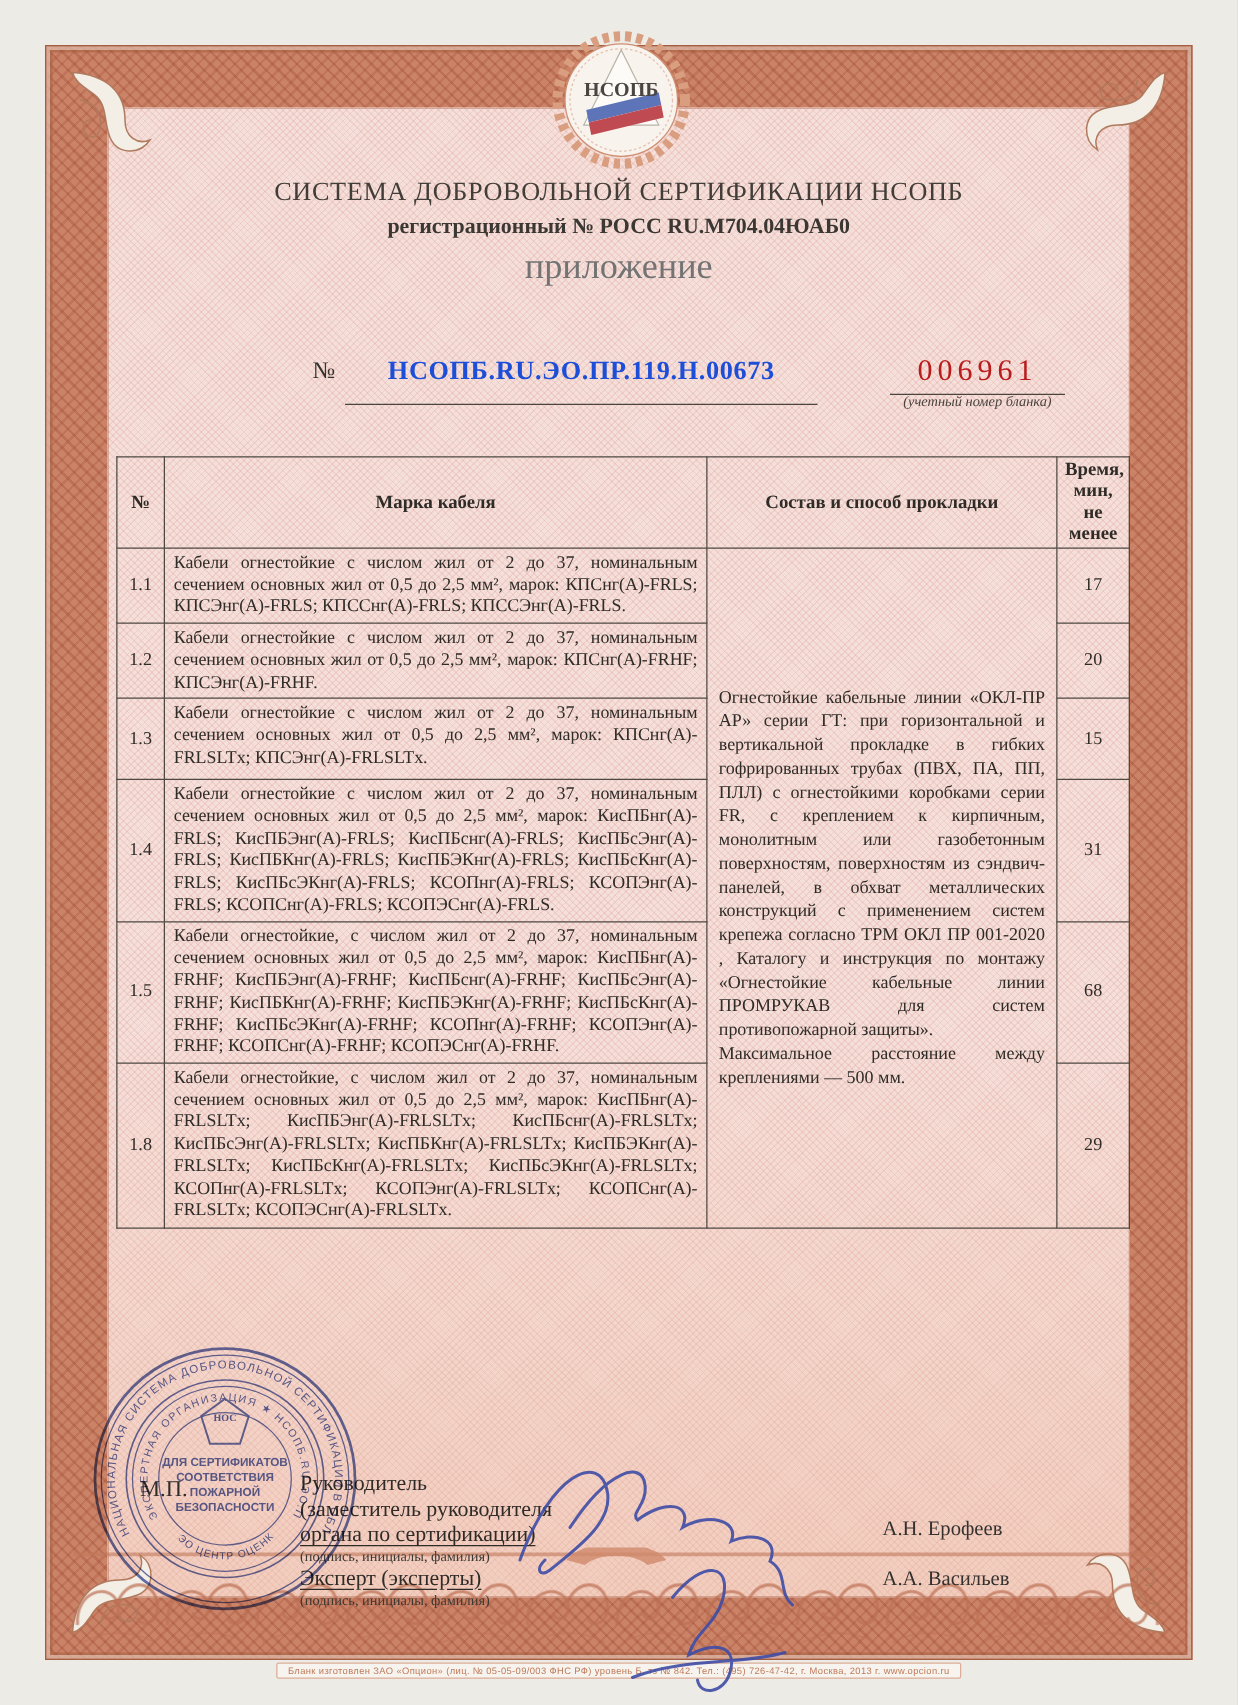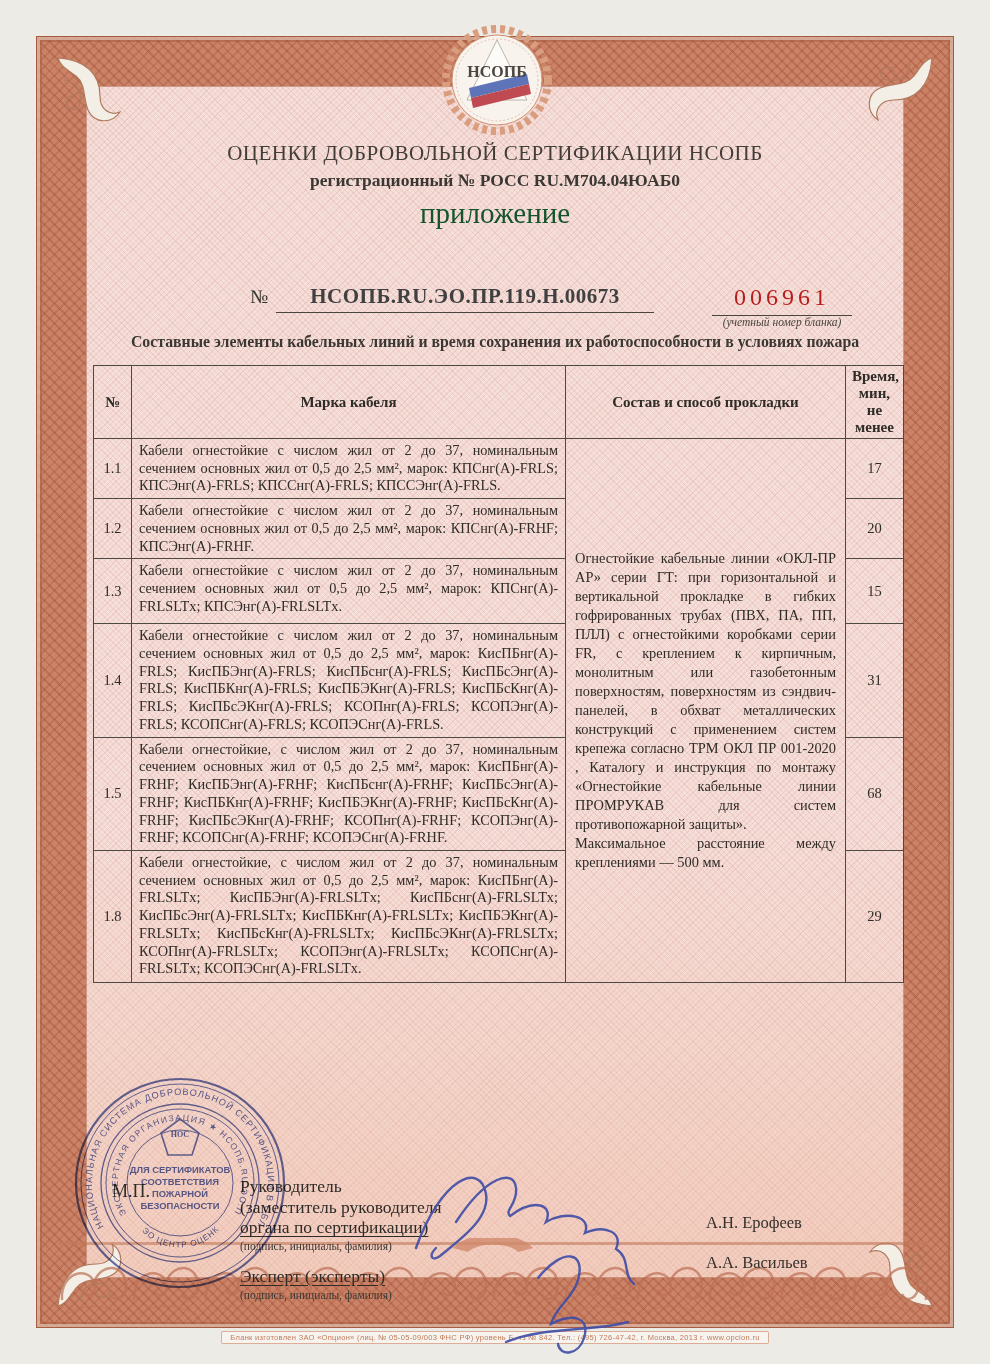--- a/index.html
+++ b/index.html
@@ -34,30 +34,30 @@
   .corner.br { right:50px; bottom:50px; transform:rotate(180deg); }
   .corner.bl { left:50px; bottom:50px; transform:rotate(270deg); }
 
   .abs { position:absolute; z-index:4; }
   .center { left:0; right:0; text-align:center; }
 
   .rosette { left:441px; top:24px; width:112px; height:112px; z-index:5; }
 
   .system-title { top:141px; font-size:21px; letter-spacing:.5px; color:#423d38; }
   .reg-line     { top:170px; font-size:17.5px; font-weight:bold; color:#3b3733; }
-  .appendix     { top:197px; font-size:29px; color:#14532d; }
+  .appendix     { top:197px; font-size:29px; color:#737373; }
   .to-cert      { top:230px; font-size:29px; font-weight:bold; color:#39342f; letter-spacing:.5px; }
   .to-cert .small-k { font-size:24px; font-weight:bold; }
 
   .num-row { top:284px; left:0; right:0; height:30px; }
   .num-sign { position:absolute; left:250px; top:2px; font-size:19px; }
   .cert-num {
     position:absolute; left:276px; width:378px; top:0; text-align:center;
     font-size:21px; font-weight:bold; letter-spacing:.5px;
-    border-bottom:1.5px solid #4a443e; padding-bottom:3px; color:#404040;
+    border-bottom:1.5px solid #4a443e; padding-bottom:14px; color:#1d4ed8;
   }
   .blank-num {
     position:absolute; left:712px; width:140px; top:0; text-align:center;
     font-size:24px; letter-spacing:4px; color:#b91c1c;
     border-bottom:1.5px solid #4a443e; padding-bottom:4px;
     font-family:"Liberation Serif", serif;
   }
   .cert-num-caption  { position:absolute; left:276px; width:378px; top:316px; text-align:center; font-style:italic; font-size:12.5px; color:#4a443e; }
   .blank-num-caption { position:absolute; left:700px; width:164px; top:316px; text-align:center; font-style:italic; font-size:11.5px; color:#4a443e; }
 
@@ -79,21 +79,21 @@
   .ornament-band { position:absolute; left:58px; right:58px; bottom:40px; height:86px; z-index:3; }
 
   .stamp { left:70px; top:1073px; width:220px; height:220px; z-index:5; mix-blend-mode:multiply; opacity:.88; }
 
   .mp-mark { left:112px; top:1181px; font-size:18px; z-index:4; color:#2f2b27; }
 
   .sign-block { left:240px; top:1176px; width:300px; z-index:4; color:#2f2b27; }
   .sign-block .role { font-size:17.5px; line-height:1.18; }
   .sign-block .underlined { text-decoration:underline; text-underline-offset:3px; }
   .sign-block .caption { font-size:11.5px; margin-top:2px; color:#3c3833; }
-  .sign-block .expert { margin-top:14px; }
+  .sign-block .expert { }
 
   .name-head   { left:706px; top:1213px; font-size:16.5px; z-index:4; }
   .name-expert { left:706px; top:1253px; font-size:16.5px; z-index:4; }
 
   .signatures { left:388px; top:1126px; width:290px; height:236px; z-index:6; }
 
   .blank-info {
     position:absolute; bottom:20px; left:0; right:0; text-align:center; z-index:4;
   }
   .blank-info span {
@@ -136,32 +136,31 @@
         <circle cx="56" cy="56" r="44"></circle>
       </clipPath>
     <g clip-path="url(#logoClip)">
       <polygon points="56,16 86,76 26,76" fill="#fcfbf8" stroke="#b9b3a8" stroke-width="1"></polygon>
       <polygon points="28,64 86,50 88,60 30,74" fill="#5d74b8"></polygon>
       <polygon points="30,74 88,60 90,70 32,84" fill="#c04a52"></polygon>
     </g>
     <text x="56" y="53" text-anchor="middle" font-size="16" font-weight="bold" fill="#4a4540" font-family="Liberation Serif, serif">НСОПБ</text>
   </svg>
 
-  <div class="abs center system-title">ОЦЕНКИ ДОБРОВОЛЬНОЙ СЕРТИФИКАЦИИ НСОПБ</div>
+  <div class="abs center system-title">СИСТЕМА ДОБРОВОЛЬНОЙ СЕРТИФИКАЦИИ НСОПБ</div>
   <div class="abs center reg-line">регистрационный № РОСС RU.М704.04ЮАБ0</div>
   <div class="abs center appendix">приложение</div>
 
   <div class="abs num-row">
     <span class="num-sign">№</span>
     <span class="cert-num">НСОПБ.RU.ЭО.ПР.119.Н.00673</span>
     <span class="blank-num">006961</span>
   </div>
   <div class="blank-num-caption abs">(учетный номер бланка)</div>
 
-  <div class="abs center subject-line">Составные элементы кабельных линий и время сохранения их работоспособности в условиях пожара</div>
 
   <table class="spec-table">
     <colgroup>
         <col style="width:38px">
         <col style="width:434px">
         <col style="width:280px">
         <col style="width:58px">
       </colgroup>
     <thead>
       <tr style="height:56px">

